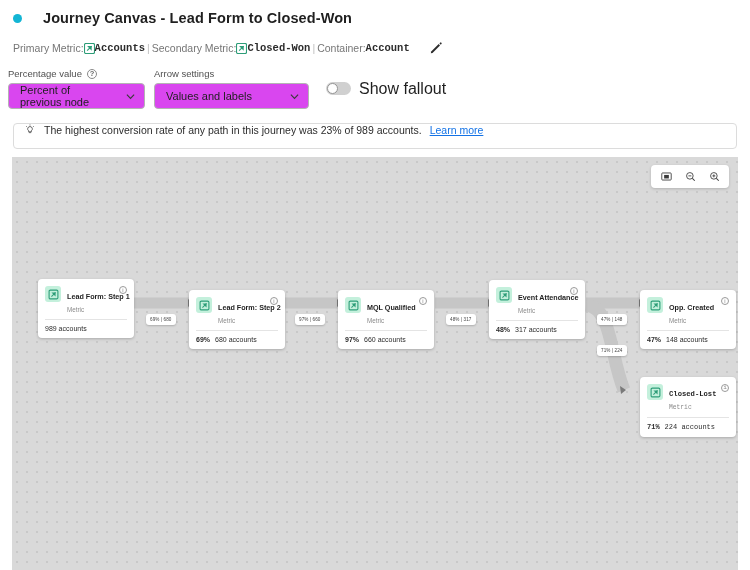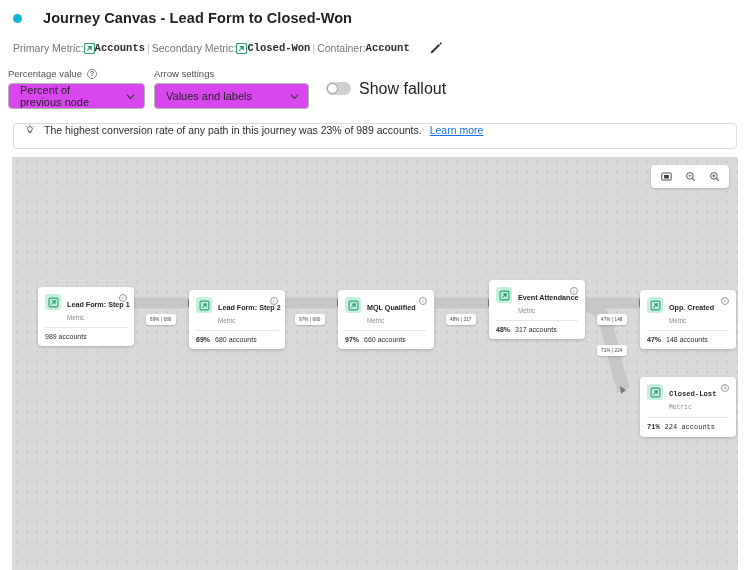--- a/index.html
+++ b/index.html
@@ -219,21 +219,21 @@
     <span class="zoom-btn">
       <svg viewBox="0 0 14 14" width="11" height="11">
           <circle cx="6.2" cy="6.2" r="4.2" fill="none" stroke="#3a3a3a" stroke-width="1.1"></circle>
           <path d="M4.3 6.2 L8.1 6.2 M6.2 4.3 L6.2 8.1" stroke="#3a3a3a" stroke-width="1.1"></path>
           <path d="M9.4 9.4 L12.4 12.4" stroke="#3a3a3a" stroke-width="1.3"></path>
         </svg>
     </span>
   </div>
 
   <div id="nodes-layer">
-      <div class="node" style="left: 26px; top: 130px;">
+      <div class="node" style="left: 26px; top: 122px;">
         <div class="node-top">
           <span class="node-badge">
             <svg viewBox="0 0 14 14" width="11" height="11">
               <rect x="1.4" y="1.4" width="11.2" height="11.2" rx="1.6" fill="none" stroke="#2d9d78" stroke-width="1.4"></rect>
               <path d="M4.4 4.4 L9.6 4.4 L9.6 9.6 Z" fill="#2d9d78"></path>
               <path d="M4.4 9.6 L9.6 4.4" stroke="#2d9d78" stroke-width="1.3"></path>
             </svg>
           </span>
           <span class="node-txt"><span class="node-title">Lead Form: Step 1</span><div class="node-sub">Metric</div></span>
           <span class="node-info">i</span>

